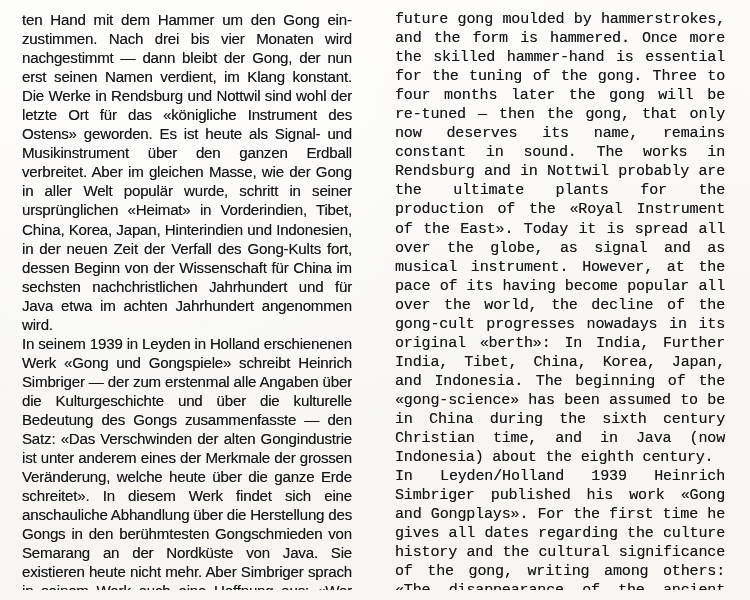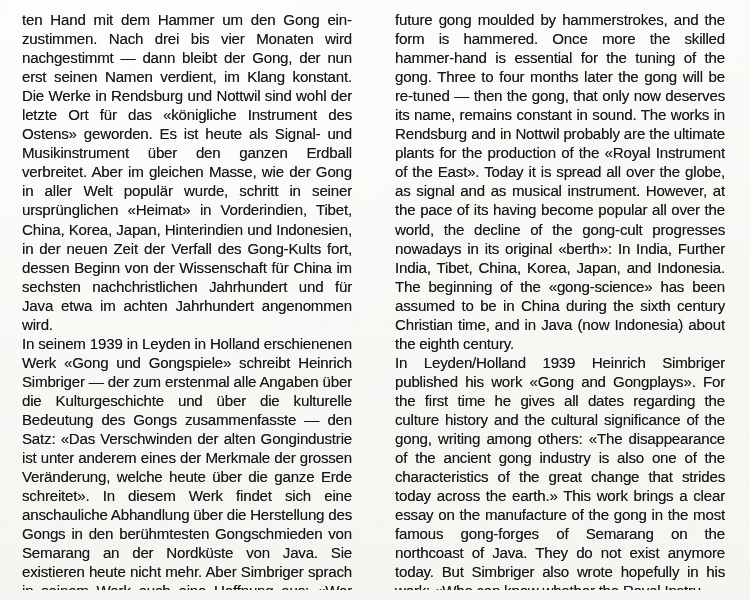--- a/index.html
+++ b/index.html
@@ -51,21 +51,21 @@
 
   .column {
     position: absolute;
     top: 10px;
     width: 330px;
     height: 580px;
     overflow: hidden;
   }
 
   .column-left  { left: 22px; }
-  .column-right { left: 395px; }
+  .column-right { left: 395px; font-family: Liberation Mono, monospace; }
 
   .column p {
     margin: 0;
     text-align: justify;
     text-justify: inter-word;
     font-size: 15.1px;
     line-height: 19.05px;
     color: #16161a;
     letter-spacing: -0.12px;
     word-spacing: 0.2px;

